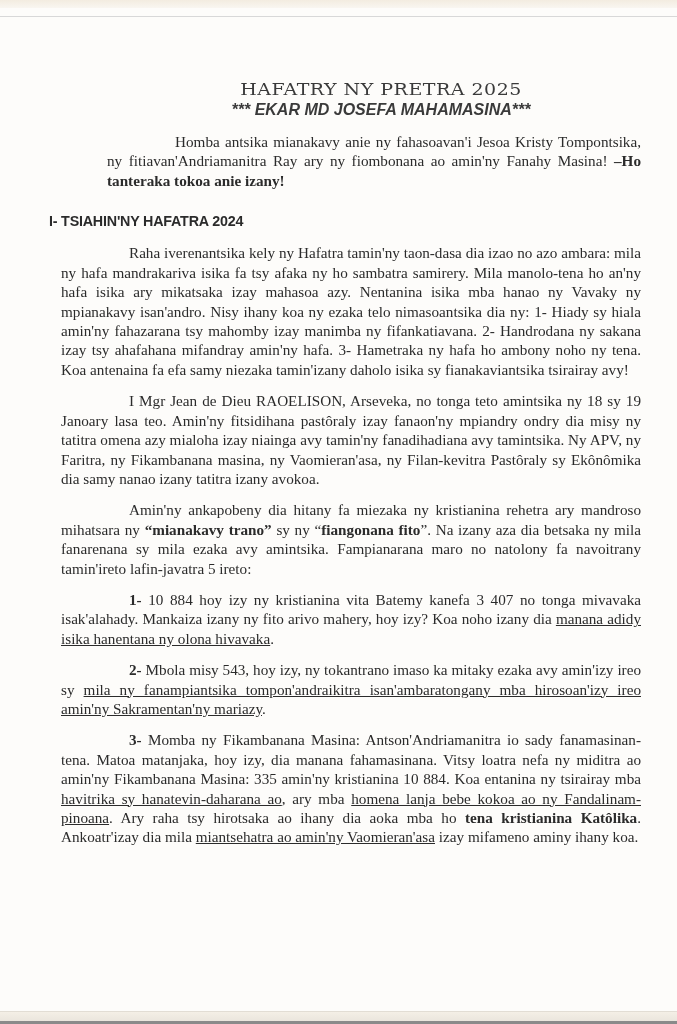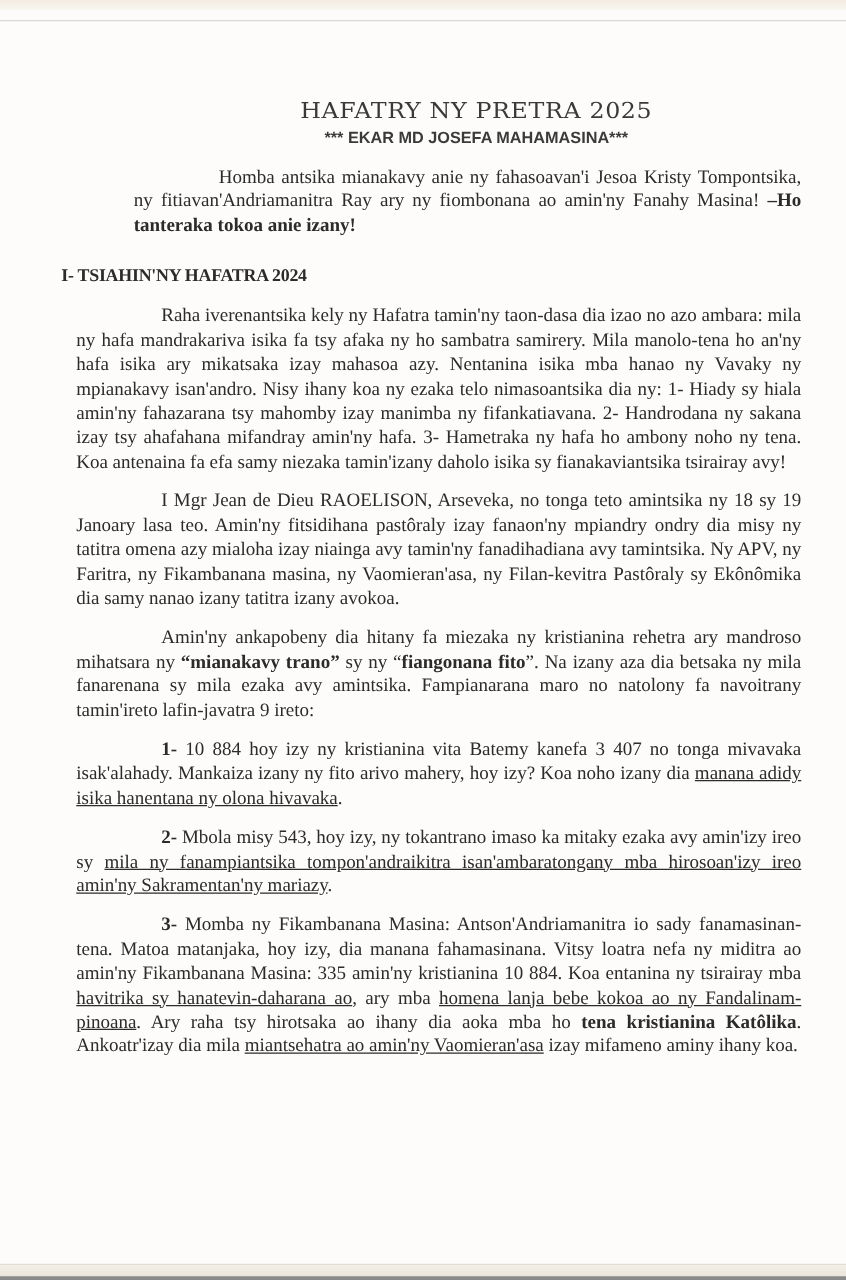--- a/index.html
+++ b/index.html
@@ -32,27 +32,27 @@
   }
   h1 {
     margin: 0; text-align: center;
     font-family: "DejaVu Serif", serif; font-weight: normal;
     font-size: 19px; letter-spacing: 0.5px; color: #3a3a3a;
     transform: scaleY(0.92);
     padding-left: 70px;
   }
   .subtitle {
     text-align: center; font-family: "Liberation Sans", sans-serif; font-weight: bold;
-    font-size: 13px; color: #3a3a3a; margin-top: 1px; padding-left: 70px;
+    font-size: 16px; color: #3a3a3a; margin-top: 1px; padding-left: 70px; font-style: italic;
   }
   .intro { padding-left: 56px; }
   p { margin: 12px; text-align: justify; }
   .indent { text-indent: 68px; }
   .section-title {
-    font-family: Liberation Serif, serif; font-weight: bold; font-size: 14.3px;
+    font-family: Liberation Sans, sans-serif; font-weight: bold; font-size: 14.3px;
     margin-top: 22px; margin-bottom: 3px; letter-spacing: -0.2px;
   }
   .body-block { padding-left: 10px; }
   b { font-weight: bold; }
   u { text-decoration: underline; }
 </style>
 </head>
 <body>
 
 <div class="top-edge"></div>
@@ -66,21 +66,21 @@
     <p class="indent"><span>Homba antsika mianakavy anie ny fahasoavan'i Jesoa Kristy Tompontsika, ny fitiavan'Andriamanitra Ray ary ny fiombonana ao amin'ny Fanahy Masina!</span> <b>–Ho tanteraka tokoa anie izany!</b></p>
   </div>
 
   <div class="body-block">
     <div class="section-title">I- TSIAHIN'NY HAFATRA 2024</div>
     <p class="indent">Raha iverenantsika kely ny Hafatra tamin'ny taon-dasa dia izao no azo ambara: mila ny hafa mandrakariva isika fa tsy afaka ny ho sambatra samirery. Mila manolo-tena ho an'ny hafa isika ary mikatsaka izay mahasoa azy. Nentanina isika mba hanao ny Vavaky ny mpianakavy isan'andro. Nisy ihany koa ny ezaka telo nimasoantsika dia ny: 1- Hiady sy hiala amin'ny fahazarana tsy mahomby izay manimba ny fifankatiavana. 2- Handrodana ny sakana izay tsy ahafahana mifandray amin'ny hafa.  3- Hametraka ny hafa ho ambony noho ny tena. Koa antenaina fa efa samy niezaka tamin'izany daholo isika sy fianakaviantsika tsirairay avy!</p>
   </div>
 
   <div class="body-block">
     <p class="indent">I Mgr Jean de Dieu RAOELISON, Arseveka, no tonga teto amintsika ny 18 sy 19 Janoary lasa teo. Amin'ny fitsidihana pastôraly izay fanaon'ny mpiandry ondry dia misy ny tatitra omena azy mialoha izay niainga avy tamin'ny fanadihadiana avy tamintsika. Ny APV, ny Faritra, ny Fikambanana masina, ny Vaomieran'asa, ny Filan-kevitra Pastôraly sy Ekônômika dia samy nanao izany tatitra izany avokoa.</p>
-    <p class="indent"><span>Amin'ny ankapobeny dia hitany fa miezaka ny kristianina rehetra ary mandroso mihatsara ny </span><b>“mianakavy trano”</b><span> sy ny “</span><b>fiangonana fito</b><span>”. Na izany aza dia betsaka ny mila fanarenana sy mila ezaka avy amintsika. Fampianarana maro no natolony fa navoitrany tamin'ireto lafin-javatra 9 ireto:</span></p>
+    <p class="indent"><span>Amin'ny ankapobeny dia hitany fa miezaka ny kristianina rehetra ary mandroso mihatsara ny </span><b>“mianakavy trano”</b><span> sy ny “</span><b>fiangonana fito</b><span>”. Na izany aza dia betsaka ny mila fanarenana sy mila ezaka avy amintsika. Fampianarana maro no natolony fa navoitrany tamin'ireto lafin-javatra 5 ireto:</span></p>
 
     <p class="indent"><b>1-</b><span> 10 884 hoy izy ny kristianina vita Batemy kanefa 3 407 no tonga mivavaka isak'alahady. Mankaiza izany ny fito arivo mahery, hoy izy? Koa noho izany dia </span><u>manana adidy isika hanentana ny olona hivavaka</u><span>.</span></p>
 
     <p class="indent"><b>2-</b><span> Mbola misy 543, hoy izy, ny tokantrano imaso ka mitaky ezaka avy amin'izy ireo sy </span><u>mila ny fanampiantsika tompon'andraikitra isan'ambaratongany mba hirosoan'izy ireo amin'ny Sakramentan'ny mariazy</u><span>.</span></p>
 
     <p class="indent"><b>3-</b><span> Momba ny Fikambanana Masina: Antson'Andriamanitra io sady fanamasinan-tena. Matoa matanjaka, hoy izy, dia manana fahamasinana. Vitsy loatra nefa ny miditra ao amin'ny Fikambanana Masina: 335 amin'ny kristianina 10 884. Koa entanina ny tsirairay mba </span><u>havitrika sy hanatevin-daharana ao</u><span>, ary mba </span><u>homena lanja bebe kokoa ao ny Fandalinam-pinoana</u><span>. Ary raha tsy hirotsaka ao ihany dia aoka mba ho </span><b>tena kristianina Katôlika</b><span>. Ankoatr'izay dia mila </span><u>miantsehatra ao amin'ny Vaomieran'asa</u><span> izay mifameno aminy ihany koa.</span></p>
   </div>
 </div>
 
 <div class="bottom-edge"></div>

